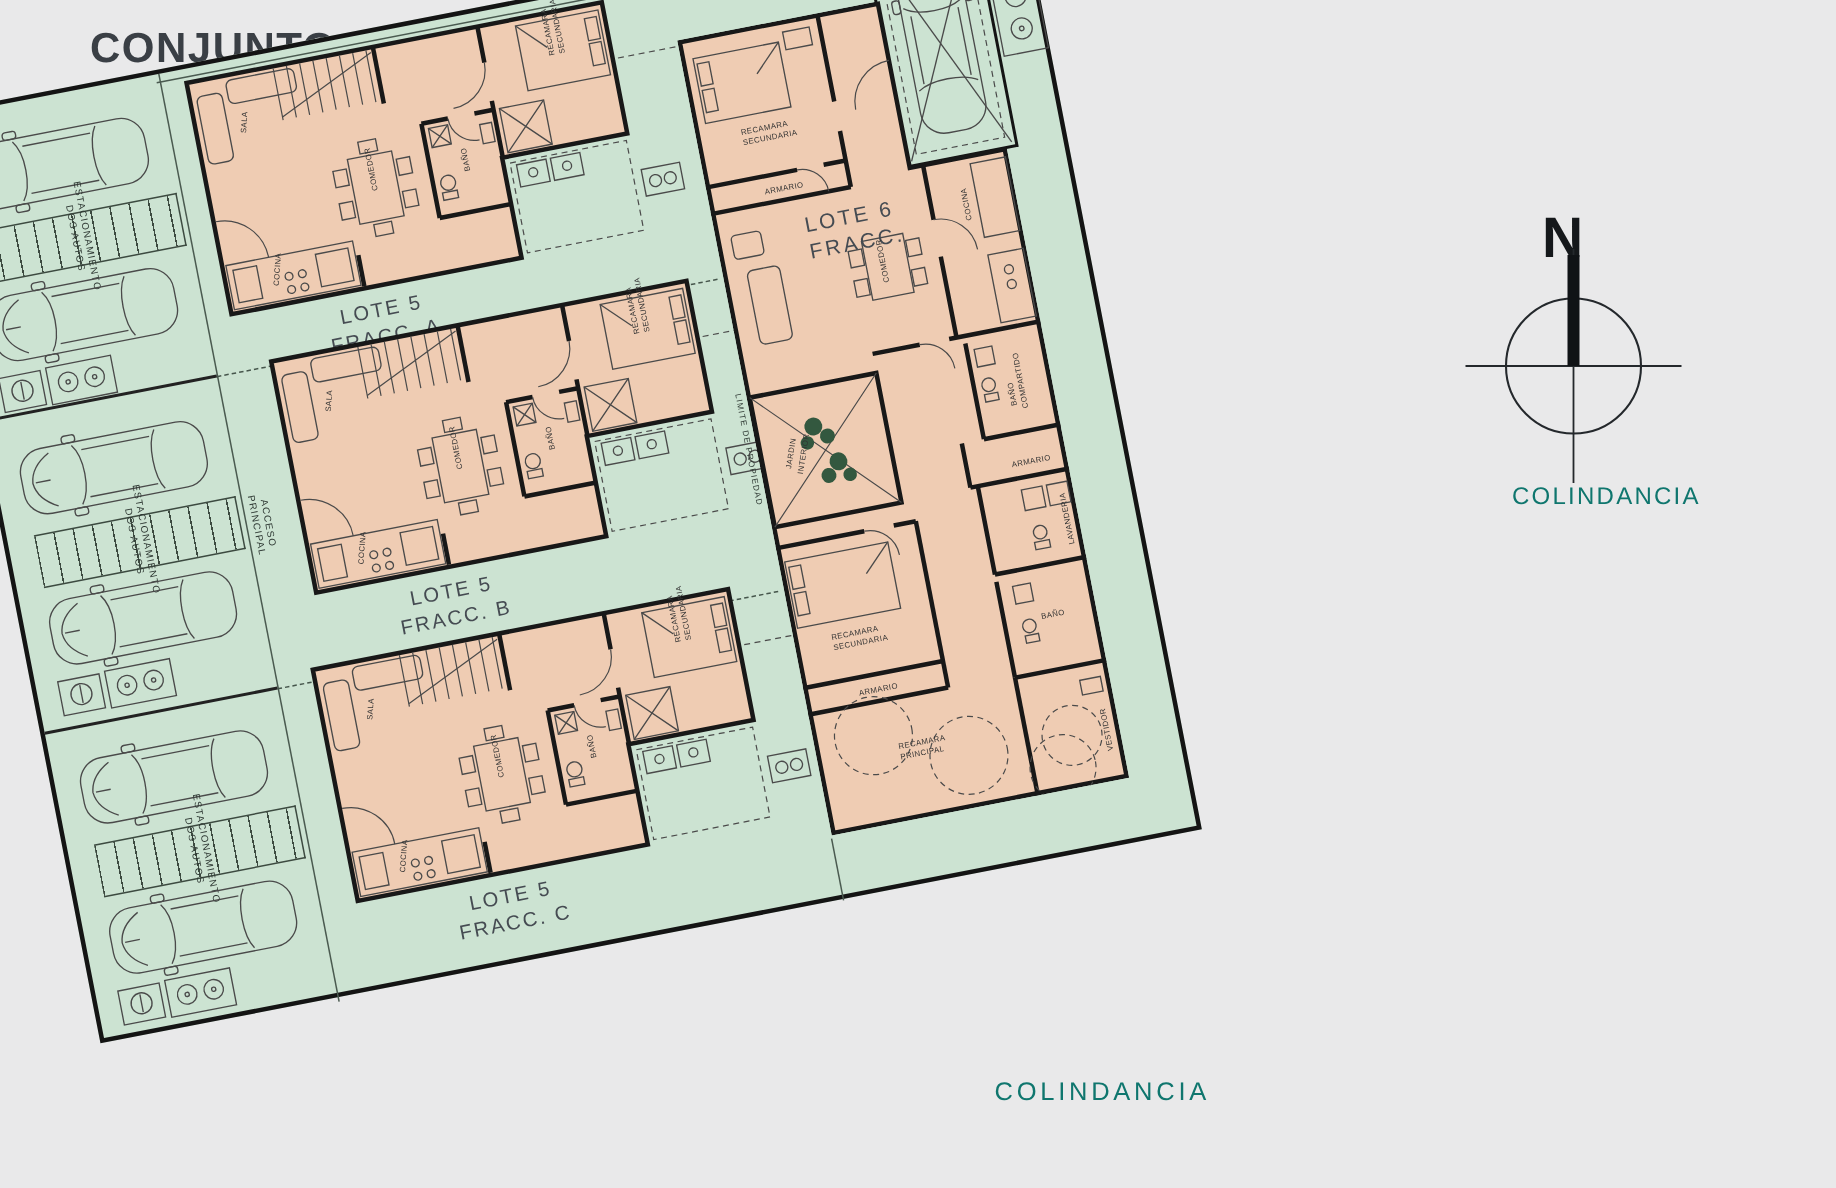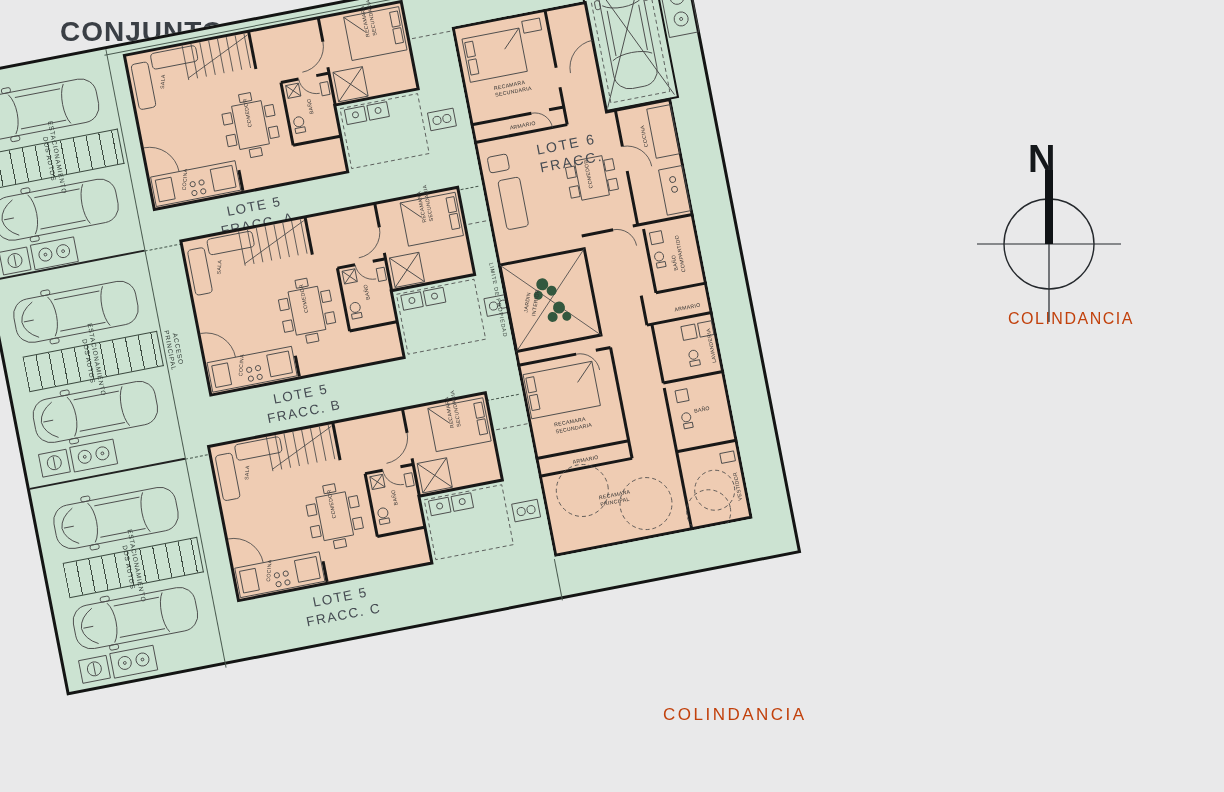--- a/index.html
+++ b/index.html
@@ -1,21 +1,21 @@
 <!DOCTYPE html>
 <html><head>
 <meta charset="utf-8">
 <style>
   html,body{margin:0;padding:0;}
   body{background:#e9e9ea;font-family:"Liberation Sans",sans-serif;}
   #canvas{position:relative;width:1224px;height:792px;background:#e9e9ea;overflow:hidden;}
 
   .abs{position:absolute;}
   .page-title{left:60px;top:16px;font-size:28px;font-weight:600;letter-spacing:1px;color:#3a3f45;}
-  .street{color:#c2410c;font-size:17px;letter-spacing:2.5px;}
+  .street{color:#0f766e;font-size:17px;letter-spacing:2.5px;margin-top:13px;}
   .street.small{font-size:16px;letter-spacing:1.5px;}
 
   
   .north-n{left:1028px;top:138px;font-size:38px;font-weight:700;color:#15181b;letter-spacing:0;}
   .compass{left:973px;top:158px;}
 
   
   .site{left:255px;top:72px;width:748px;height:630px;background:#cce3d2;border:3px solid #141414;
         transform:rotate(-11deg);box-sizing:border-box;}
   .site .thinline{background:#4a5a50;}

